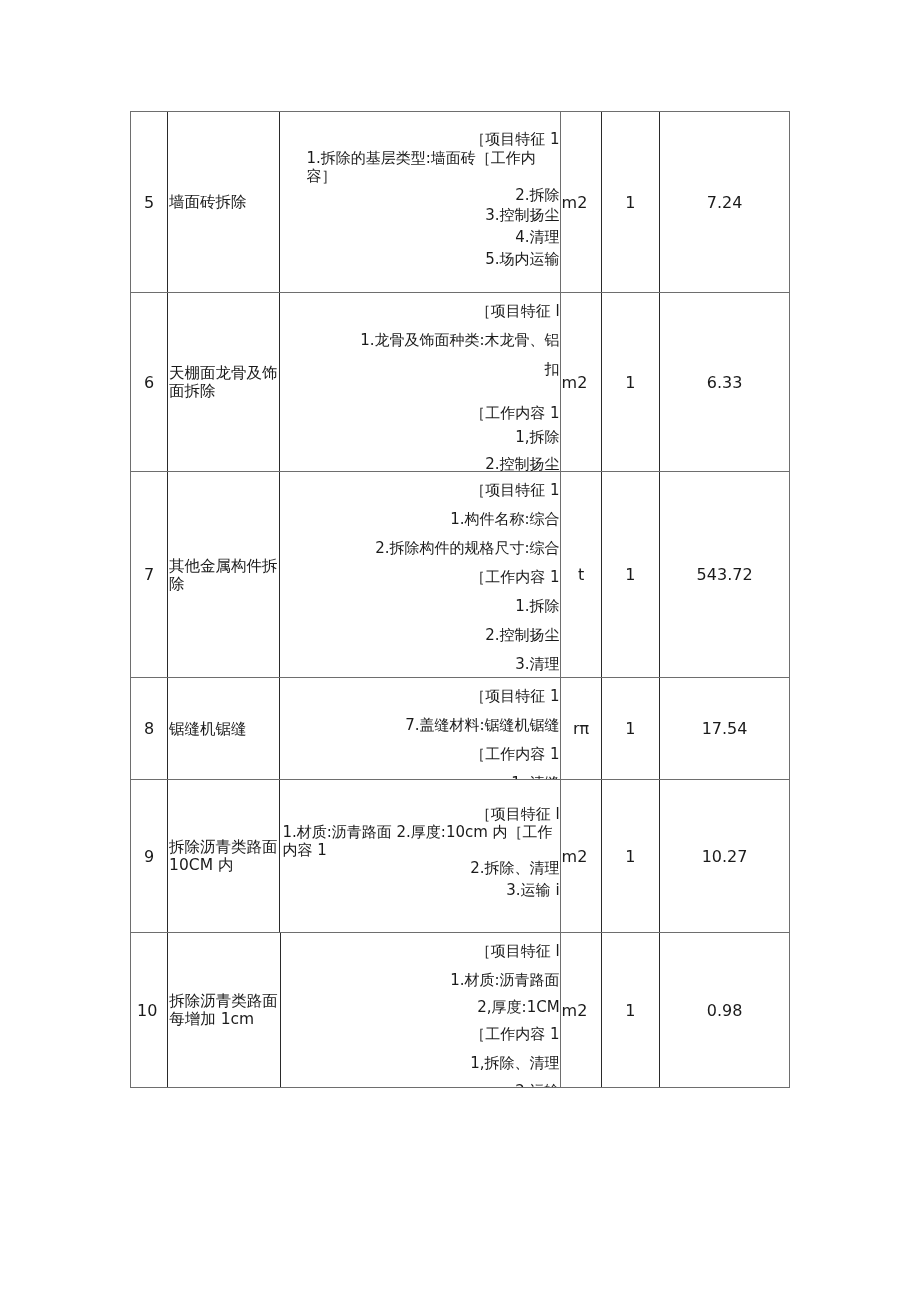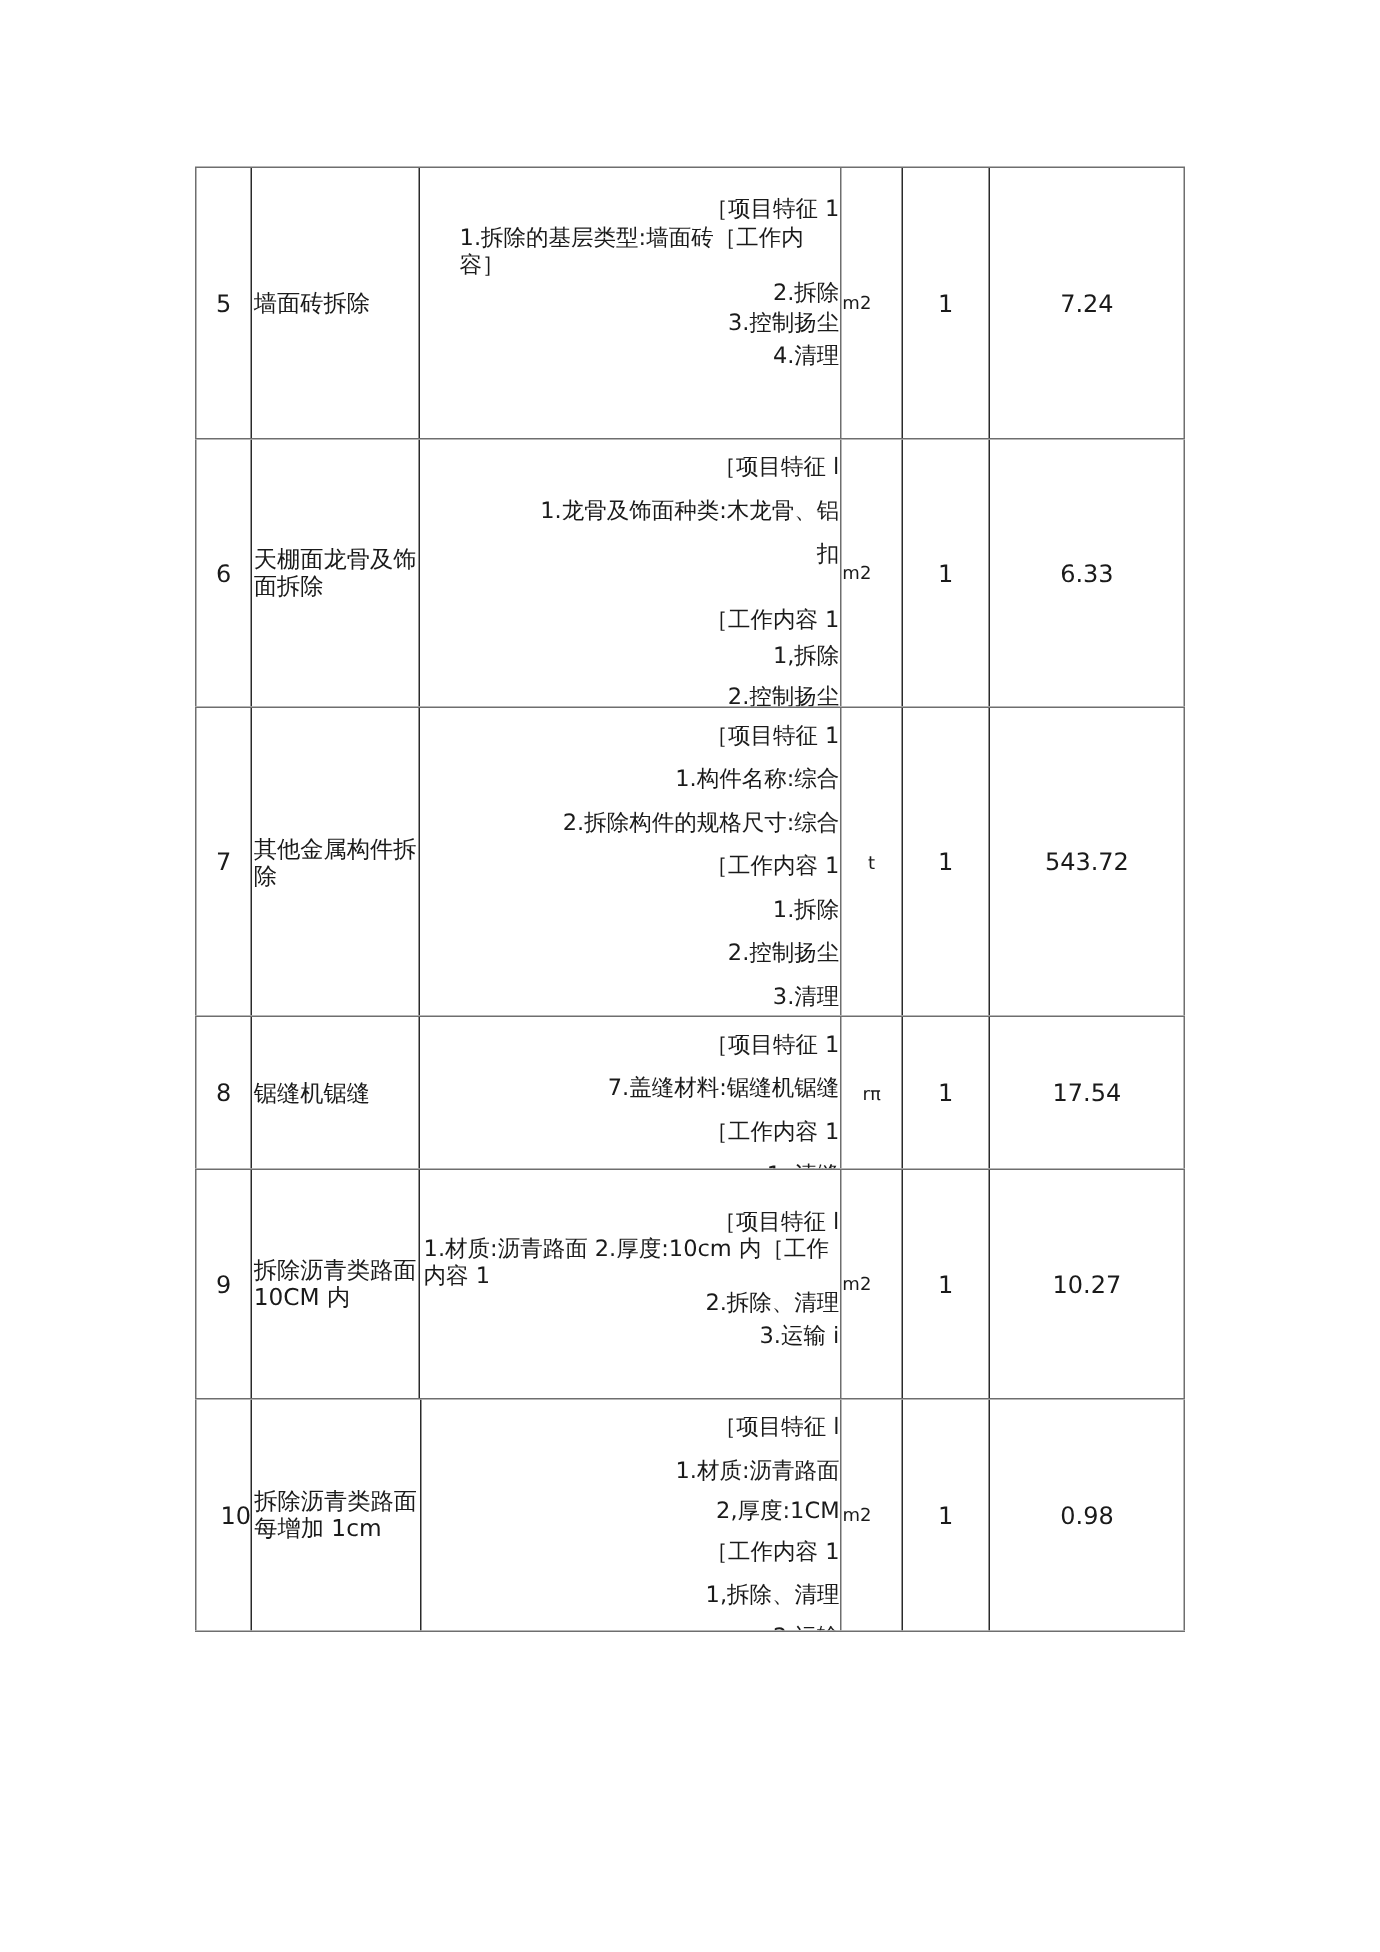--- a/index.html
+++ b/index.html
@@ -31,21 +31,21 @@
       position: relative;
       box-sizing: border-box;
       border-left: 1px solid #6e6e6e;
       overflow: hidden;
       font-size: 15px;
     }
     .cell.last { border-right: 1px solid #6e6e6e; }
     .c-no    { width: 38px;  display:flex; align-items:center; justify-content:center; font-size:16px; }
     .c-name  { width: 115px; display:flex; align-items:center; padding-left: 1px; line-height: 18px; font-size: 15.5px; border-left-color:#2a2a2a; }
     .c-desc  { width: 287px; padding-left: 2px; font-size: 15px; border-left-color:#2a2a2a; }
-    .c-unit  { width: 42px;  display:flex; align-items:center; padding-left: 1px; font-size: 12px; }
+    .c-unit  { width: 42px;  display:flex; align-items:center; padding-left: 1px; font-size: 16px; }
     .c-unit.center { justify-content:center; }
     .c-qty   { width: 60px;  display:flex; align-items:center; justify-content:center; font-size: 16px; border-left-color:#2a2a2a; }
     .c-price { width: 134px; display:flex; align-items:center; justify-content:center; font-size: 16px; border-left-color:#2a2a2a; }
     .desc-line { white-space: nowrap; display:block;text-align:right; }
     .desc-line .num { display:inline-block; width: 48px; }
     .wrap-line { white-space: normal; display:block; }
   </style>
 </head>
 <body>
 
@@ -53,20 +53,21 @@
 
   <div class="row" style="height:180px;">
     <div class="cell c-no">5</div>
     <div class="cell c-name">墙面砖拆除</div>
     <div class="cell c-desc" style="padding-top:17px; line-height:20px;">
       <span class="desc-line" style="padding-left:6px;">［项目特征 1</span>
       <span class="wrap-line" style="line-height:18px;margin-left:24px;">1.拆除的基层类型:墙面砖［工作内容］</span>
       <span class="desc-line">2.拆除</span>
       <span class="desc-line">3.控制扬尘</span>
       <span class="desc-line" style="margin-top:2px;">4.清理</span>
+      <span class="desc-line" style="margin-top:2px;">5.场内运输</span>
     </div>
     <div class="cell c-unit">m2</div>
     <div class="cell c-qty">1</div>
     <div class="cell c-price last">7.24</div>
   </div>
 
   <div class="row" style="height:178px;">
     <div class="cell c-no">6</div>
     <div class="cell c-name">天棚面龙骨及饰面拆除</div>
     <div class="cell c-desc" style="padding-top:6px;">
@@ -121,21 +122,21 @@
       <span class="wrap-line">1.材质:沥青路面 2.厚度:10cm 内［工作内容 1</span>
       <span class="desc-line">2.拆除、清理</span>
       <span class="desc-line" style="margin-top:4px;">3.运输 i</span>
     </div>
     <div class="cell c-unit">m2</div>
     <div class="cell c-qty">1</div>
     <div class="cell c-price last">10.27</div>
   </div>
 
   <div class="row" style="height:154px;">
-    <div class="cell c-no" style="justify-content:flex-start; padding-left:16px;">10</div>
+    <div class="cell c-no" style="justify-content:flex-start; padding-left:6px;">10</div>
     <div class="cell c-name">拆除沥青类路面每增加 1cm</div>
     <div class="cell c-desc" style="padding-top:4px; line-height:28px;">
       <span class="desc-line" style="padding-left:6px;">［项目特征 l</span>
       <span class="desc-line" style="line-height:30px;"><span class="num">1</span><span>.材质:沥青路面</span></span>
       <span class="desc-line" style="line-height:24px;">2,厚度:1CM</span>
       <span class="desc-line" style="padding-left:6px; line-height:30px;">［工作内容 1</span>
       <span class="desc-line">1,拆除、清理</span>
       <span class="desc-line"><span class="num">2</span><span>.运输</span></span>
     </div>
     <div class="cell c-unit">m2</div>

